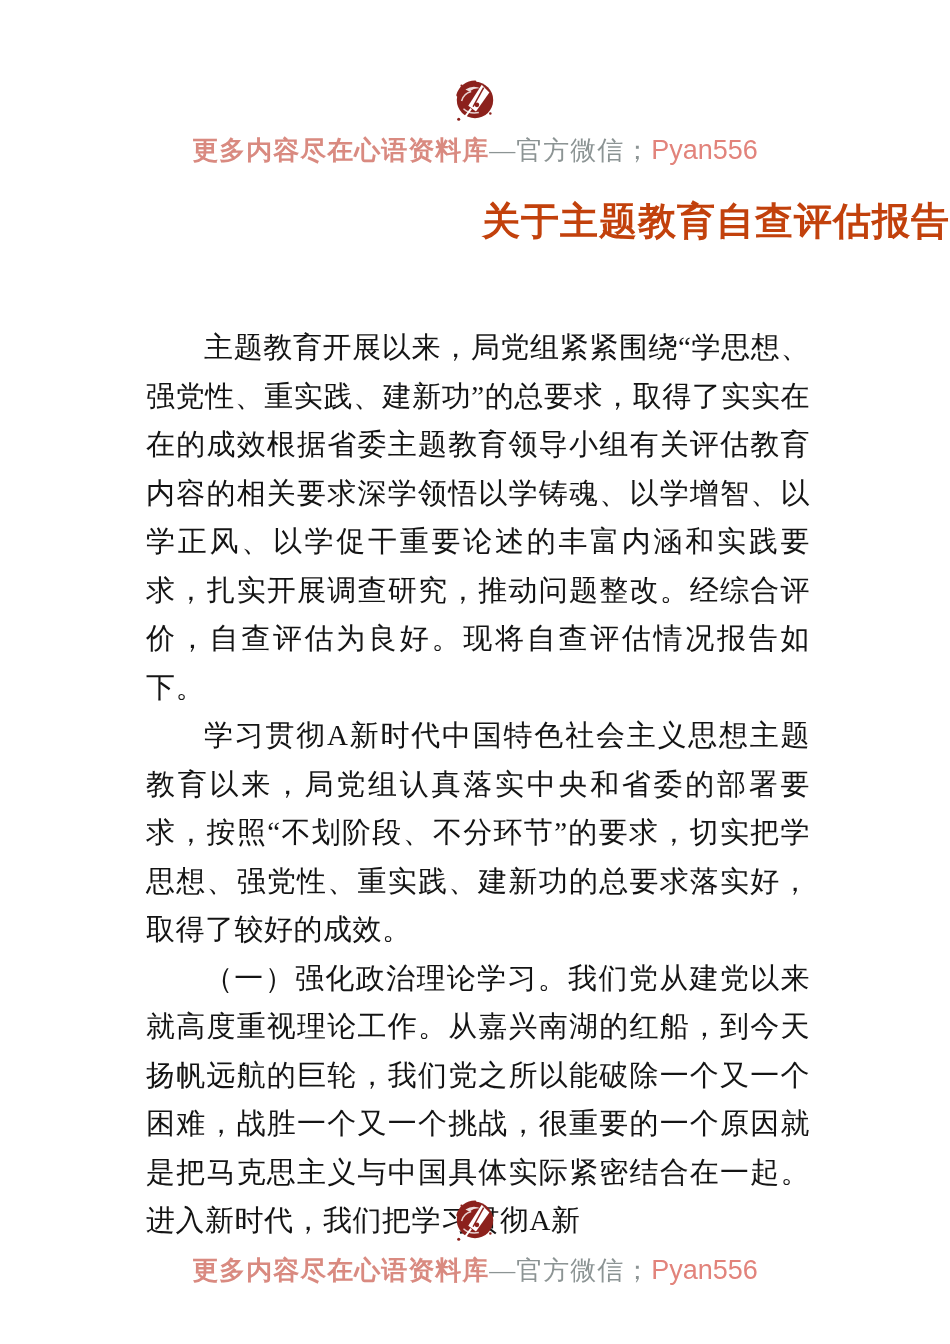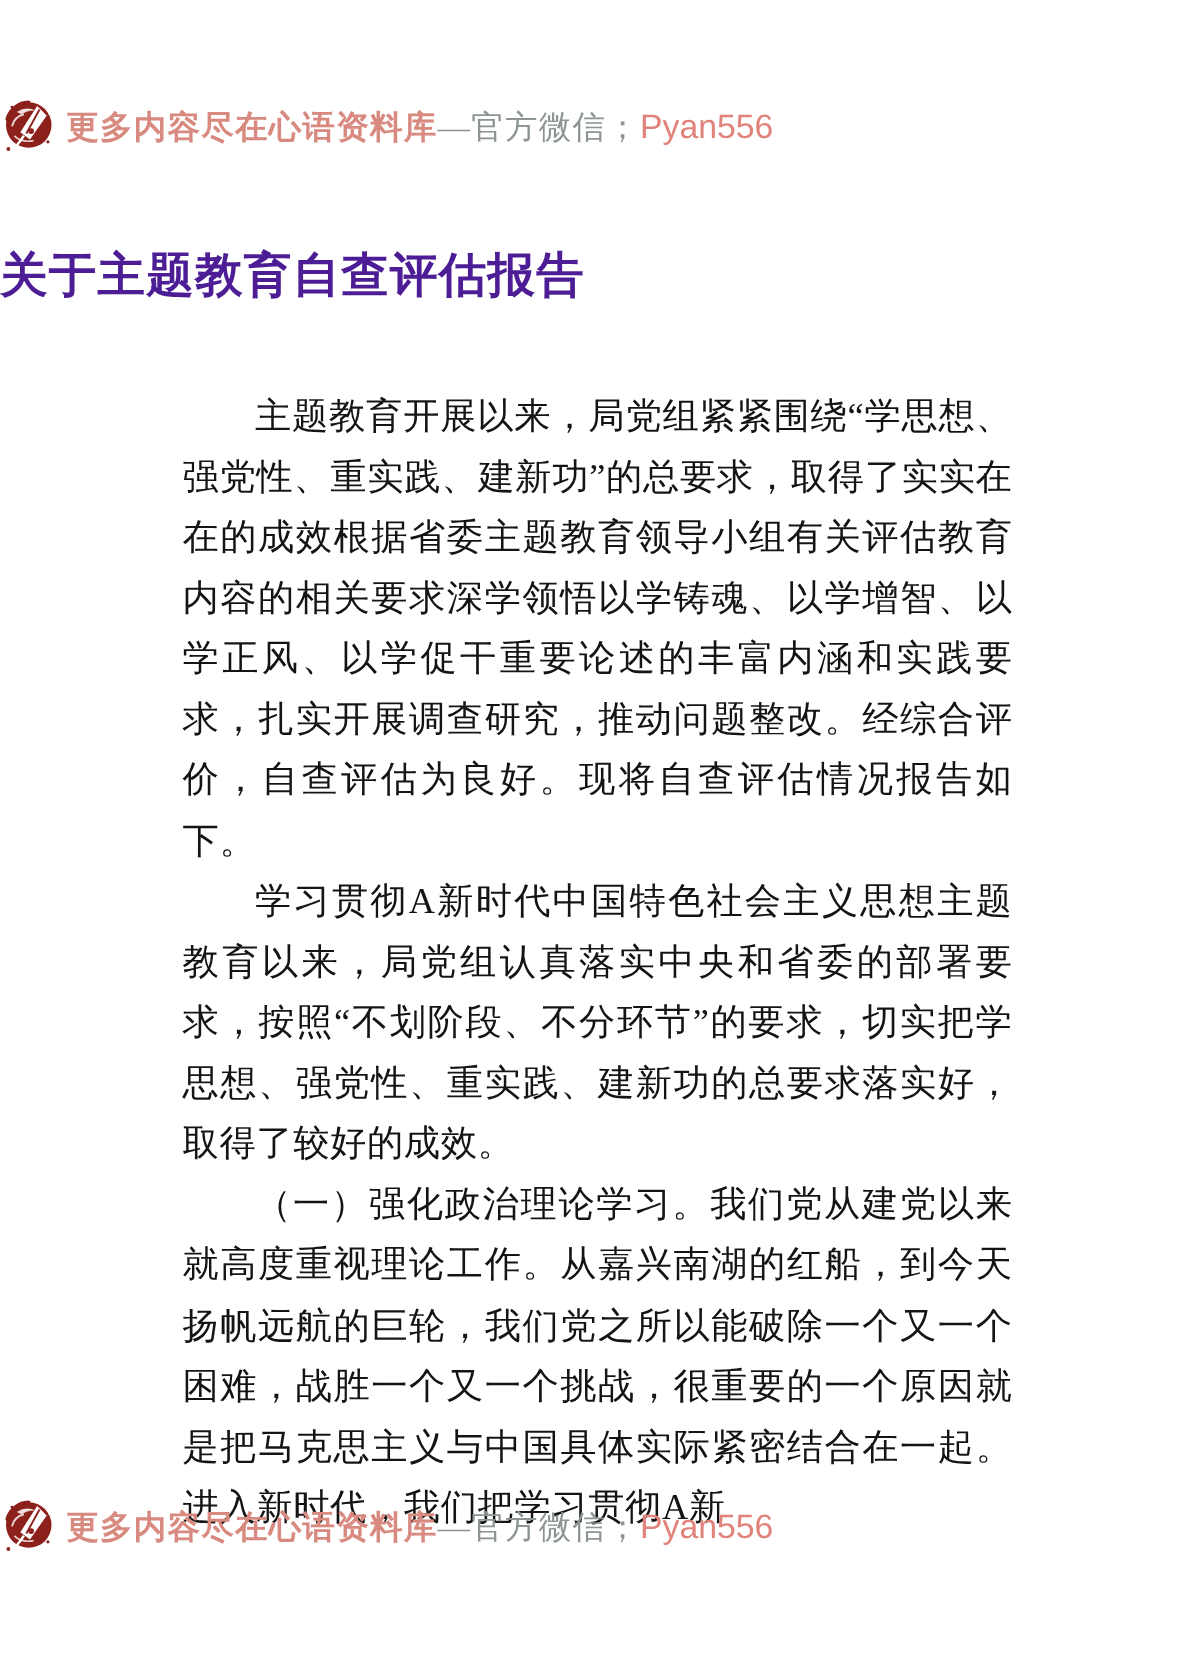--- a/index.html
+++ b/index.html
@@ -11,22 +11,24 @@
     overflow: hidden;
     font-family: "Liberation Serif", "DejaVu Serif", serif;
   }
 
   
   .watermark {
     position: absolute;
     left: 0; right: 0;
     display: flex;
     align-items: center;
+    justify-content: center;
     gap: 7px;
     user-select: none;
+    flex-direction: column;
   }
   .wm-header { top: 76px; }
   .wm-footer { top: 1196px; }
   .wm-logo { width: 46px; height: 50px; flex: 0 0 auto; }
   .wm-text {
     font-size: 26px;
     letter-spacing: 1px;
     white-space: nowrap;
     font-weight: 600;
   }
@@ -38,32 +40,32 @@
     font-size: 27px;
     font-weight: 400;
     letter-spacing: 0;
   }
 
   
   .doc-title {
     position: absolute;
     top: 170px;
     left: 0; right: 0;
-    text-align: left;
+    text-align: right;
     font-size: 38px;
     line-height: 52px;
     font-weight: 700;
-    color: #4c1d95;
+    color: #c2410c;
     letter-spacing: 1px;
   }
 
   
   .content {
     position: absolute;
-    top: 309px;
+    top: 323px;
     left: 146px;
     width: 664px;
     color: #141414;
     font-size: 29px;
     line-height: 48.5px;
     letter-spacing: 0.5px;
     text-align: justify;
     text-justify: inter-character;
   }
   .content p {

